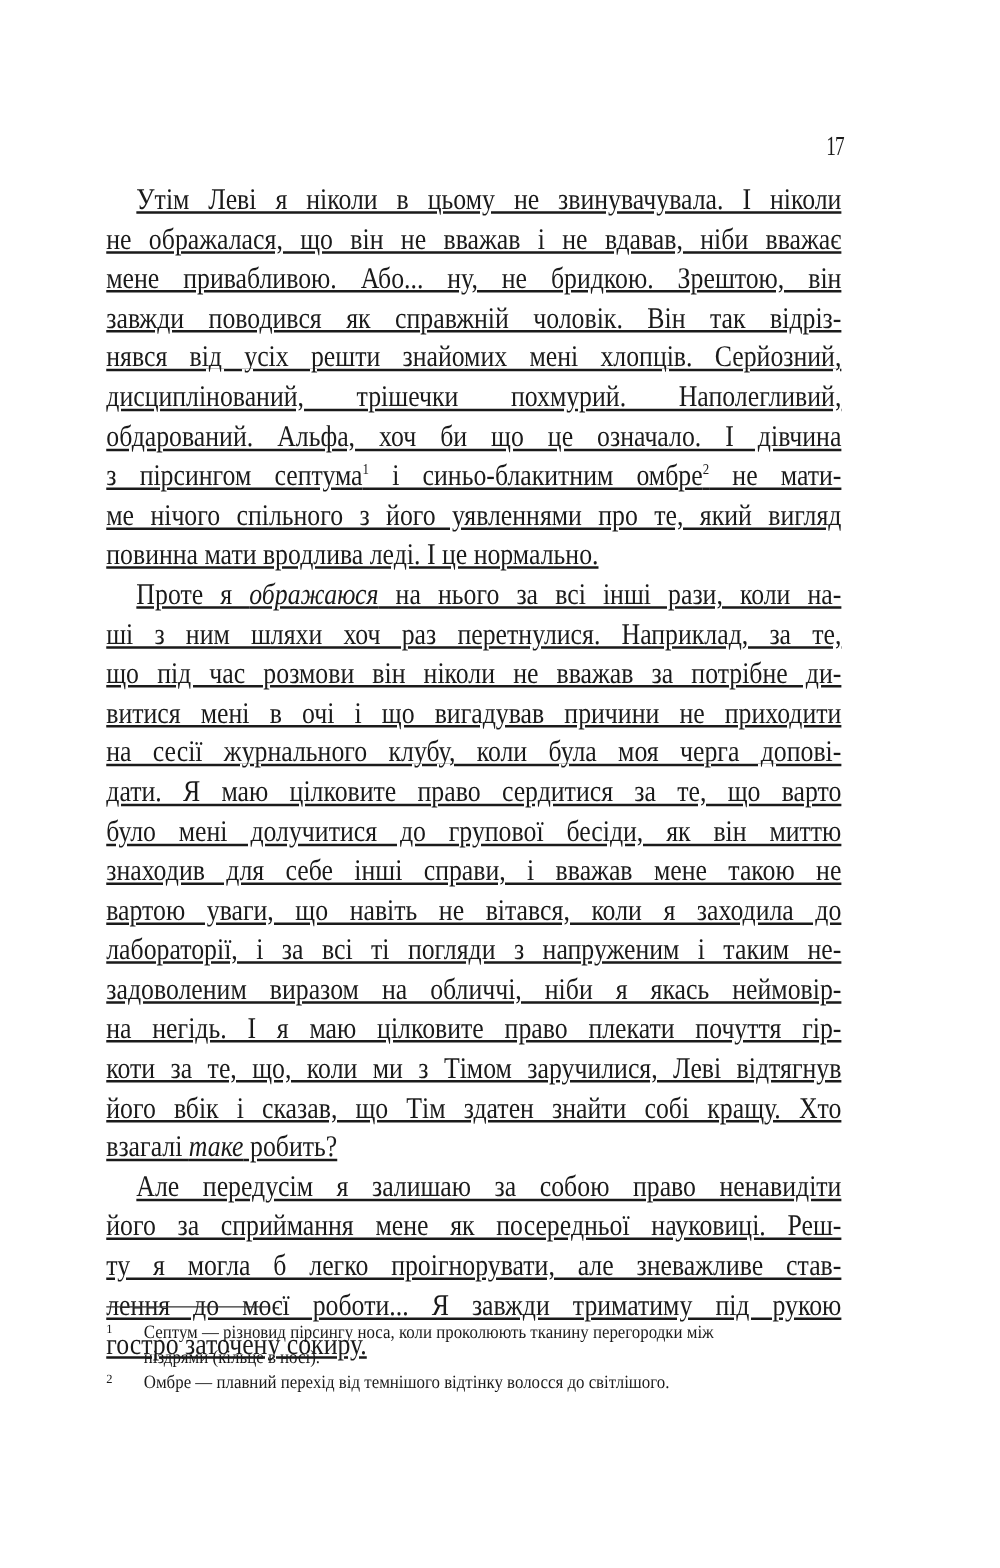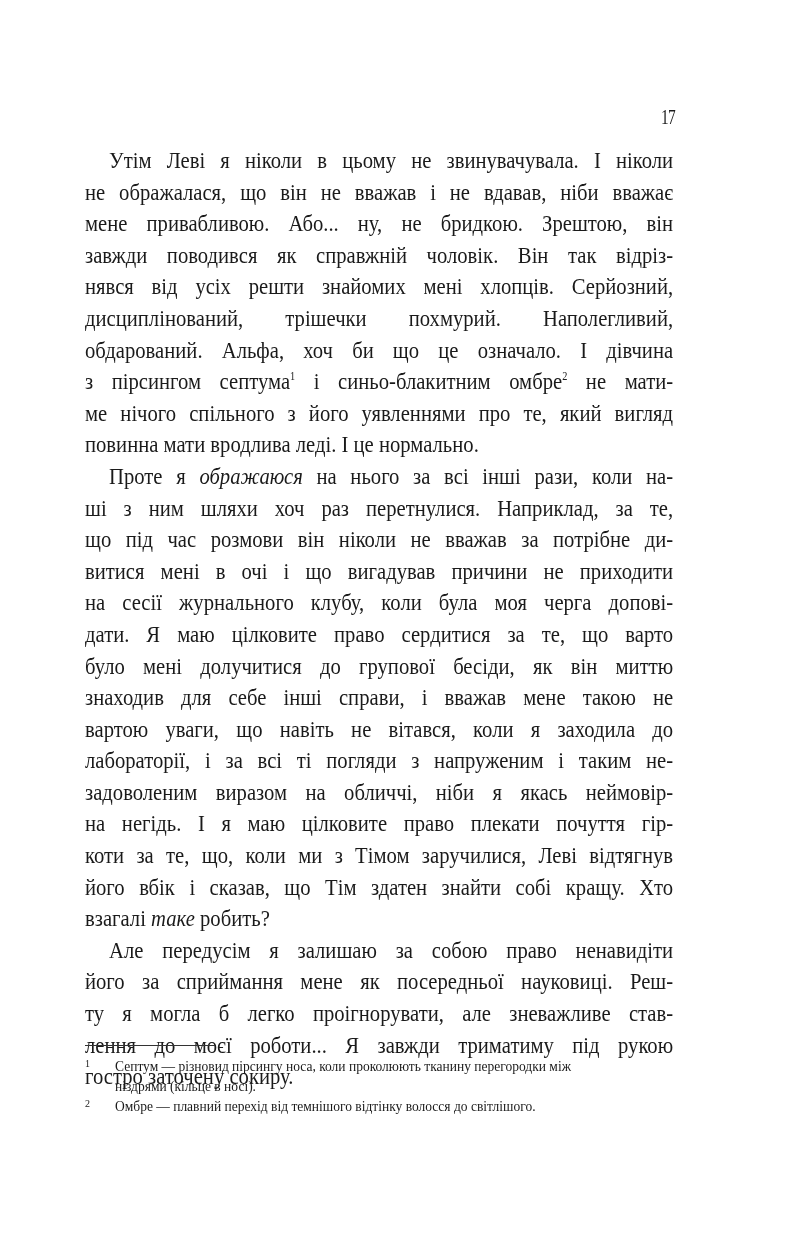--- a/index.html
+++ b/index.html
@@ -25,20 +25,21 @@
       font-family: "Liberation Serif", serif;
       letter-spacing: -1px;
       transform: scaleX(0.7);
       transform-origin: right center;
     }
     .body-text {
       position: absolute;
       top: 145px;
       left: 85px;
       width: 588px;
+      text-decoration: underline;
     }
     .line {
       display: block;
       height: 31.6px;
       line-height: 31.6px;
       font-size: 24px;
       white-space: nowrap;
       text-align-last: justify;
       text-align: justify;
       transform: scaleX(0.86);

